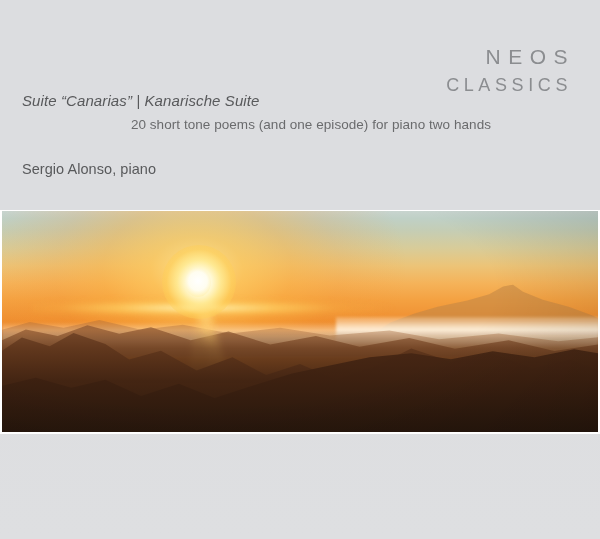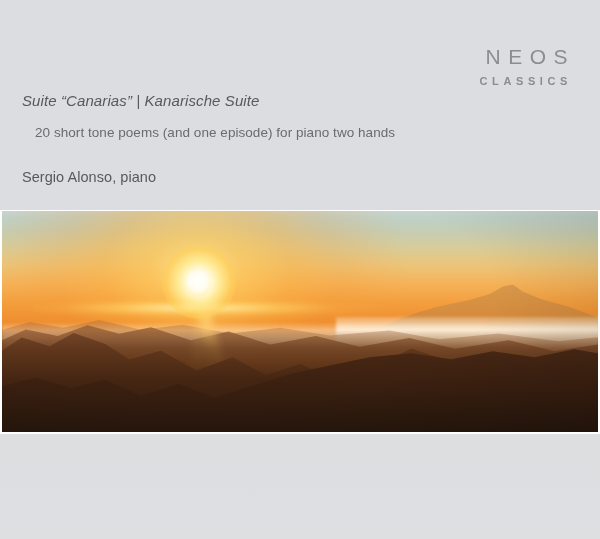--- a/index.html
+++ b/index.html
@@ -33,24 +33,24 @@
   }
   .logo-main {
     font-size: 21px;
     letter-spacing: 7.5px;
     color: #8b8d90;
     font-weight: 400;
     line-height: 1;
     margin-right: -7px;
   }
   .logo-sub {
-    font-size: 11px;
+    font-size: 18px;
     letter-spacing: 4.6px;
     color: #8b8d90;
-    font-weight: 700;
+    font-weight: 400;
     line-height: 1;
     margin-top: 9px;
     margin-right: -4px;
   }
 
   
   .text-block {
     position: absolute;
     left: 22px;
     top: 92px;
@@ -72,21 +72,22 @@
     letter-spacing: 0.1px;
     margin: 0 0 5px 0;
     font-style: italic;
   }
   .work-subtitle {
     color: #6a6b6d;
     font-size: 13.5px;
     font-weight: 400;
     line-height: 1.3;
     letter-spacing: 0.05px;
-    margin: 13px;
+    margin: 1px;
+    text-align: right;
   }
   .performer {
     color: #58595b;
     font-size: 14.5px;
     font-weight: 400;
     line-height: 1.3;
     letter-spacing: 0.05px;
     margin: 27px 0 0 0;
   }
 

